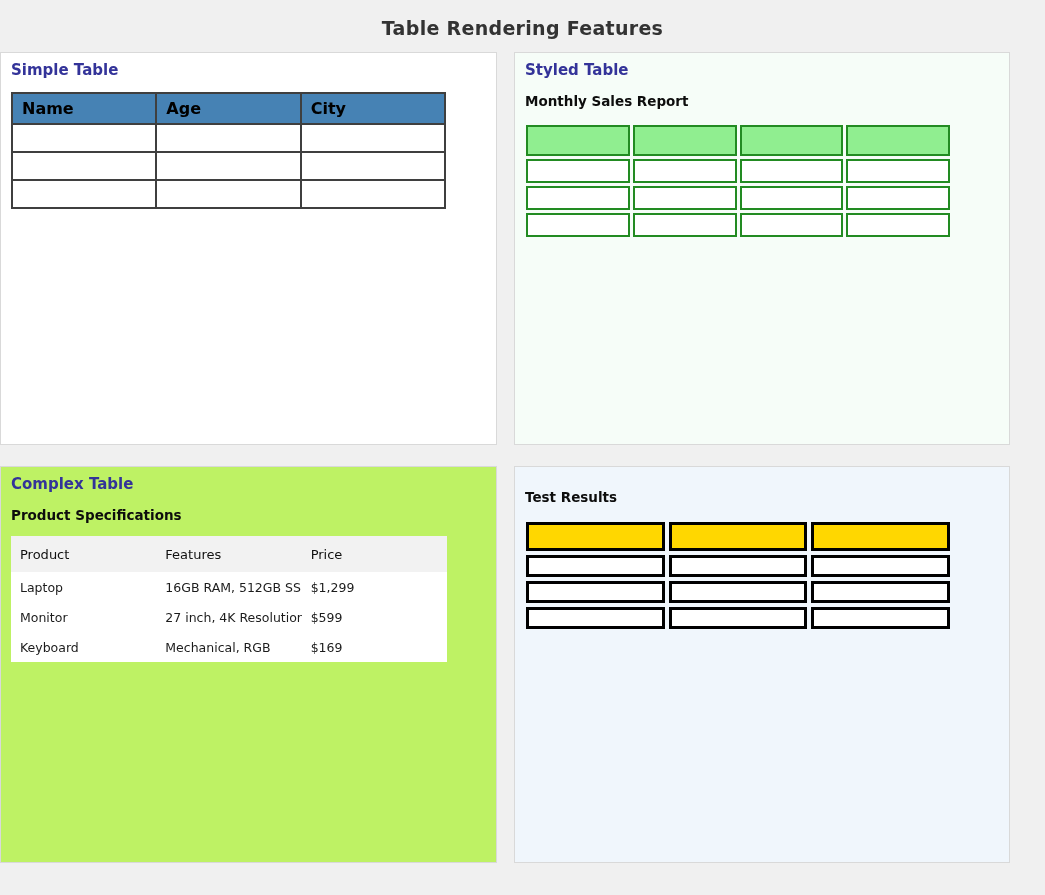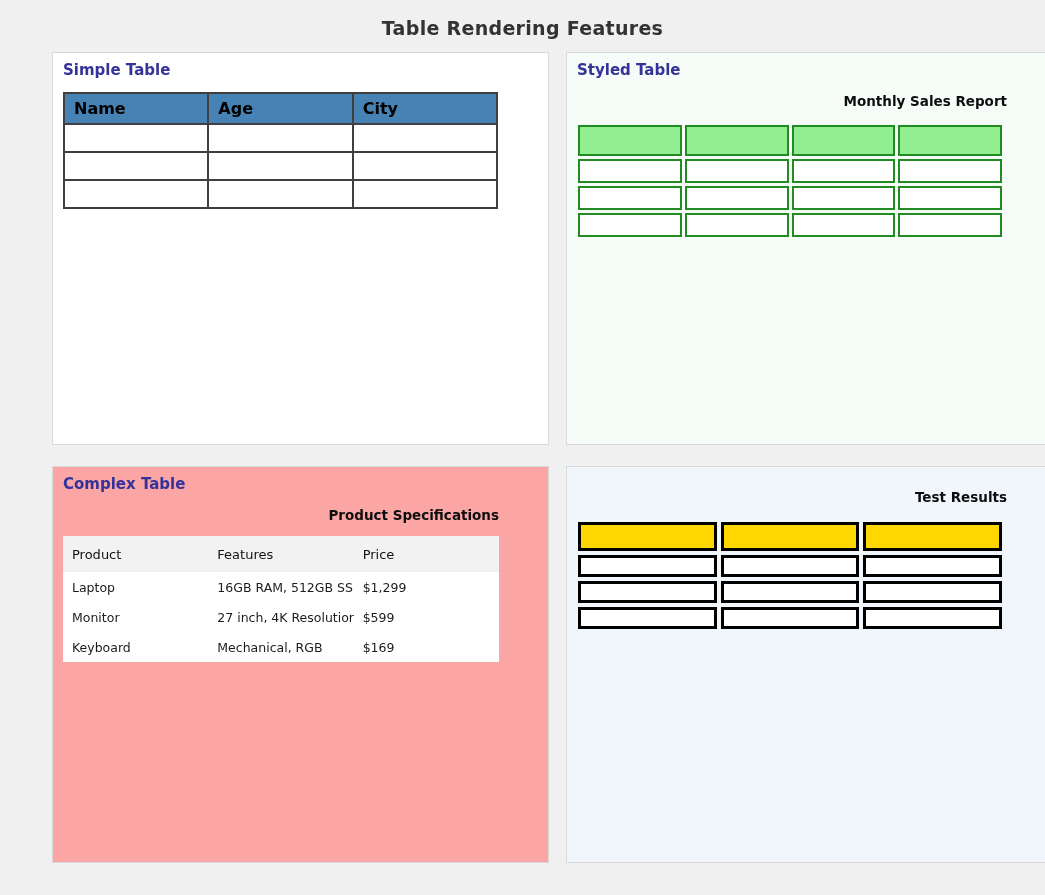--- a/index.html
+++ b/index.html
@@ -19,44 +19,42 @@
     font-size: 19px;
     font-weight: bold;
     color: #333333;
     letter-spacing: 0.3px;
   }
   .grid {
     display: grid;
     grid-template-columns: 497px 496px;
     column-gap: 17px;
     row-gap: 21px;
-    margin-left: 18px;
-    padding-left: 34px;
   }
   .panel {
     border: 1px solid #d9d9d9;
     padding: 8px 10px;
     overflow: hidden;
   }
   .r1 { height: 393px; }
   .r2 { height: 397px; }
   .panel-white { background: #ffffff; }
   .panel-mint  { background: #f6fdf8; }
-  .panel-cream { background: #fca5a5; }
+  .panel-cream { background: #bef264; }
   .panel-blue  { background: #f0f6fc; }
   .panel h2 {
     margin: 0;
     font-size: 15px;
     line-height: 18px;
     font-weight: bold;
     color: #333399;
   }
   .subtitle {
     margin: 14px 0 13px 0;
-    text-align: right;
+    text-align: left;
     font-size: 13.5px;
     font-weight: bold;
     color: #0d0d0d;
   }
   table { border-spacing: 0; }
   th, td { font-weight: normal; }
 
   
   .simple-wrap { width: 435px; }
   table.simple {

